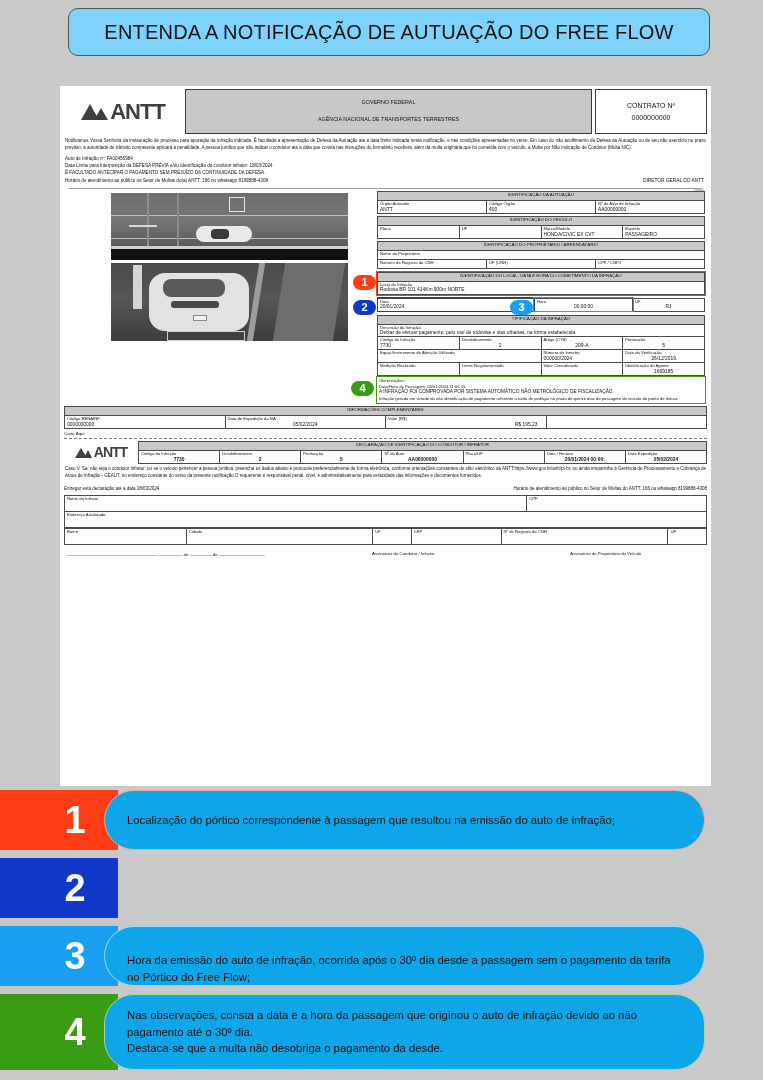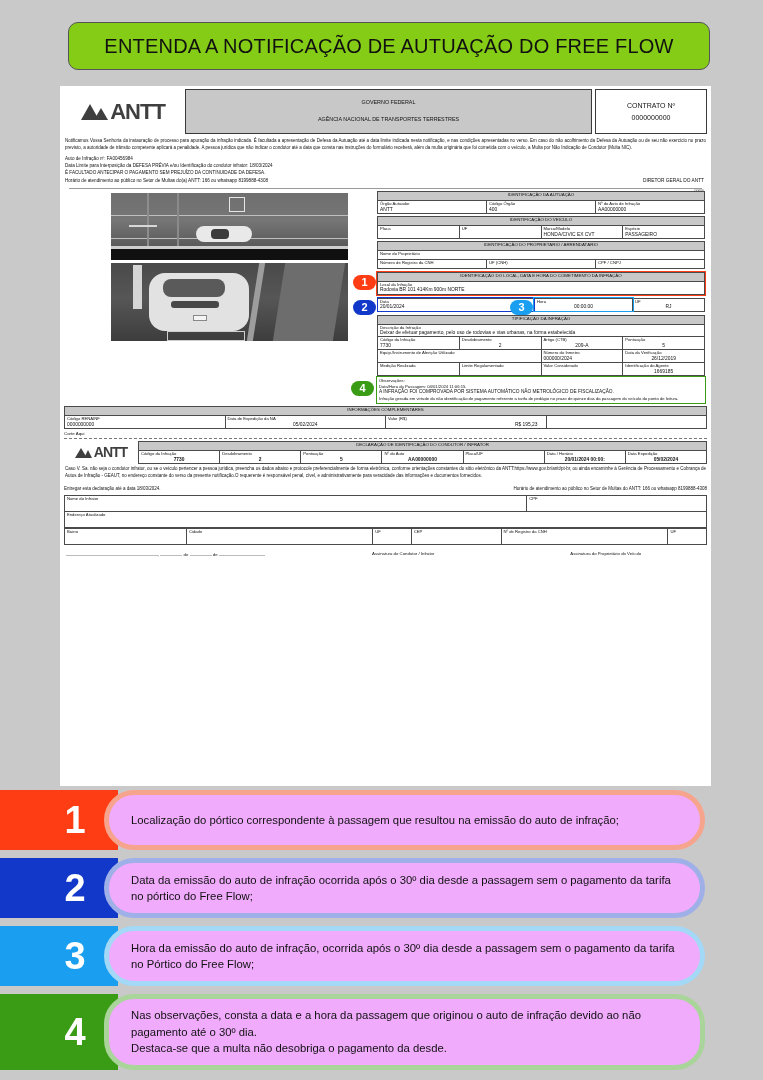--- a/index.html
+++ b/index.html
@@ -11,22 +11,22 @@
     overflow:hidden;
     position:relative;
   }
 
   
   #title-banner{
     position:absolute; left:0; top:0; width:763px; height:84px;
     background:#c9c9c9;
   }
   #title-pill{
-    position:absolute; left:68px; top:22px; width:642px; height:48px;
-    background:#84cc16;
+    position:absolute; left:68px; top:8px; width:642px; height:48px;
+    background:#7dd3fc;
     border:1px solid #555;
     border-radius:10px;
     display:flex; align-items:center; justify-content:center;
   }
   #title-pill span{
     font-size:20px; letter-spacing:.2px; color:#111;
     font-family:"Liberation Sans", sans-serif;
     white-space:nowrap;
   }
 
@@ -148,27 +148,27 @@
     position:absolute; left:0; top:0; width:118px; height:60px;
     display:flex; align-items:center; justify-content:center;
   }
   .legend-num{
     color:#fff; font-size:38px; font-weight:bold; line-height:1;
     transform:translateX(16px);
     font-family:"Liberation Sans", sans-serif;
   }
   .legend-pill{
     position:absolute; left:104px; top:0; right:58px; height:60px;
-    background:#f0abfc; border-radius:30px; border:5px solid #8b5cf6;
+    background:#0ea5e9; border-radius:30px; border:1px solid #8b5cf6;
     display:flex; align-items:center; padding:0 24px 0 22px;
   }
   .legend-pill p{ margin:0; font-size:11.3px; line-height:1.45; color:#111; }
   .bg-red{ background:#ff3d14; } .br-red{ border-color:#f7a48e; }
   .bg-blue{ background:#1138c9; } .br-blue{ border-color:#9fb0e8; }
-  .bg-cyan{ background:#1a9ff0; } .br-cyan{ border-color:#a3d8f7; }
+  .bg-cyan{ background:#1a9ff0; } .br-cyan{ border-color:#a3d8f7;align-items:flex-end; }
   .bg-green{ background:#3a9b14; } .br-green{ border-color:#a9d49a; }
 </style>
 </head>
 <body>
 
 <div id="title-banner">
   <div id="title-pill">
     <span>ENTENDA A NOTIFICAÇÃO DE AUTUAÇÃO DO FREE FLOW</span>
   </div>
 </div>
@@ -582,23 +582,20 @@
     </div>
     <div class="legend-pill br-red">
       <p>Localização do pórtico correspondente à passagem que resultou na emissão do auto de infração;</p>
     </div>
   </div>
 
   <div class="legend-row">
     <div class="legend-bar bg-blue">
       <span class="legend-num">2</span>
     </div>
-    <div class="legend-pill br-blue">
-      <p>Data da emissão do auto de infração ocorrida após o 30º dia desde a passagem sem o pagamento da tarifa no pórtico do Free Flow;</p>
-    </div>
   </div>
 
   <div class="legend-row">
     <div class="legend-bar bg-cyan">
       <span class="legend-num">3</span>
     </div>
     <div class="legend-pill br-cyan">
       <p>Hora da emissão do auto de infração, ocorrida após o 30º dia desde a passagem sem o pagamento da tarifa no Pórtico do Free Flow;</p>
     </div>
   </div>

